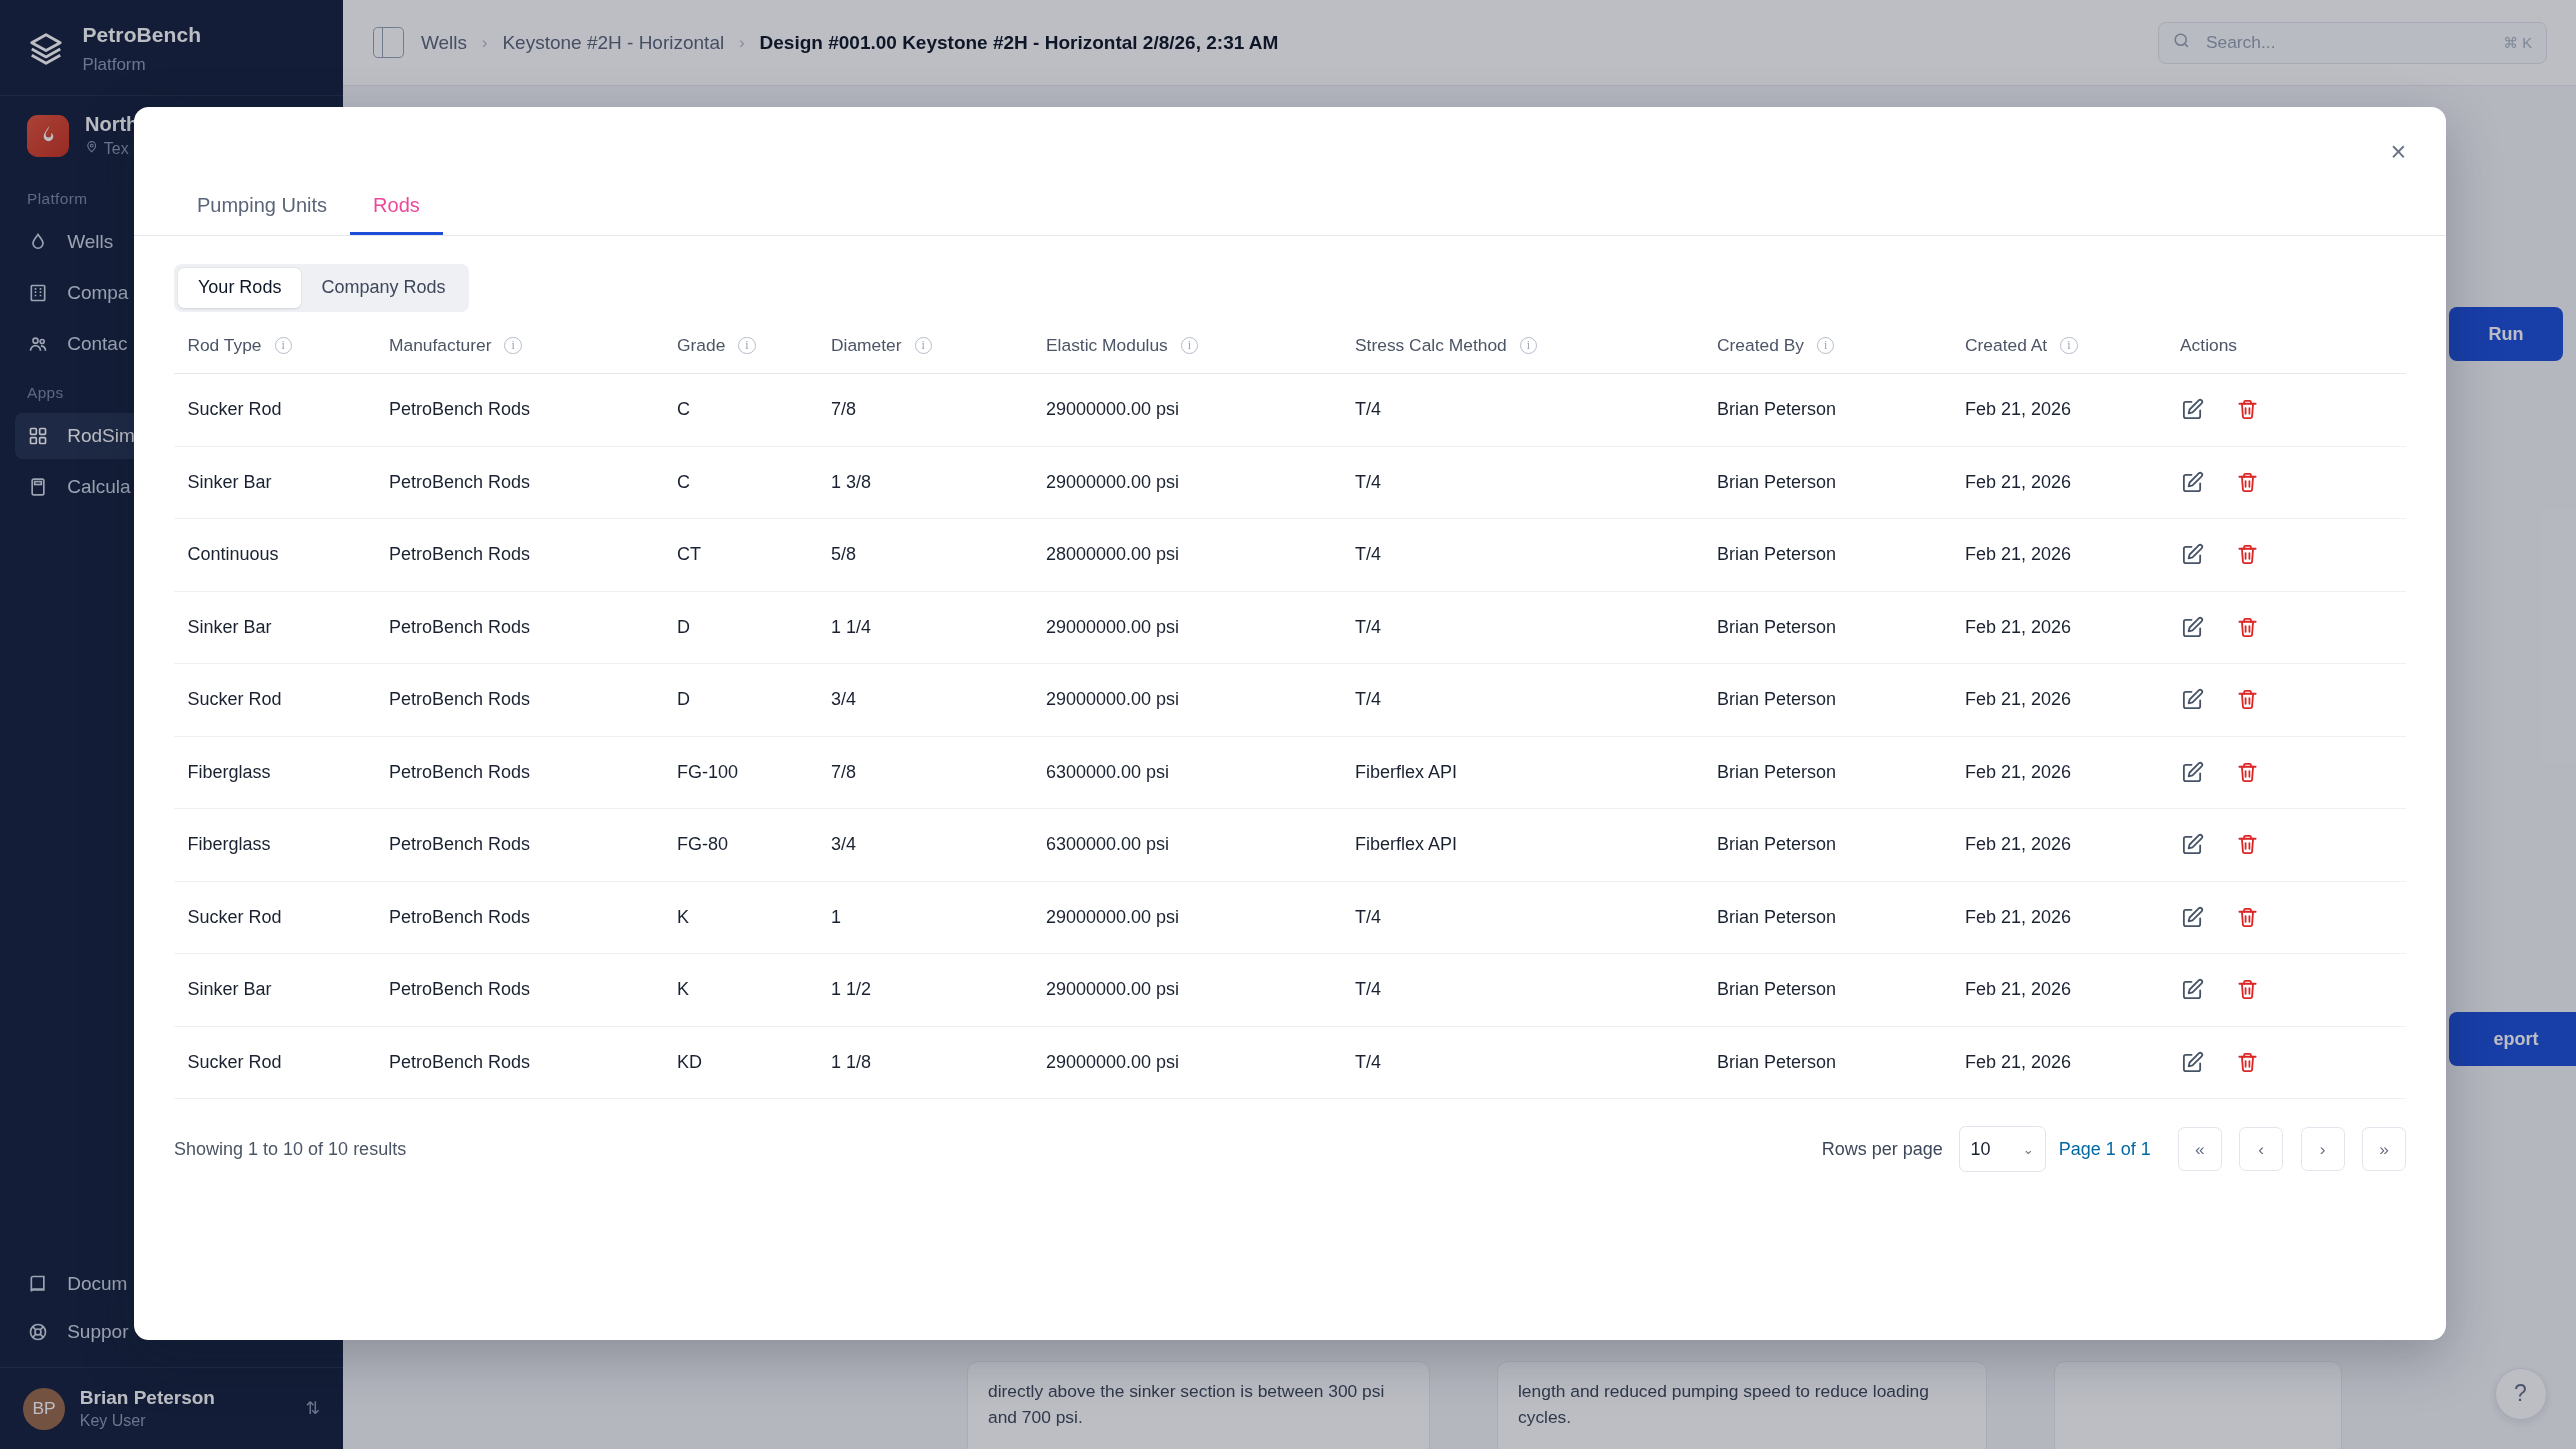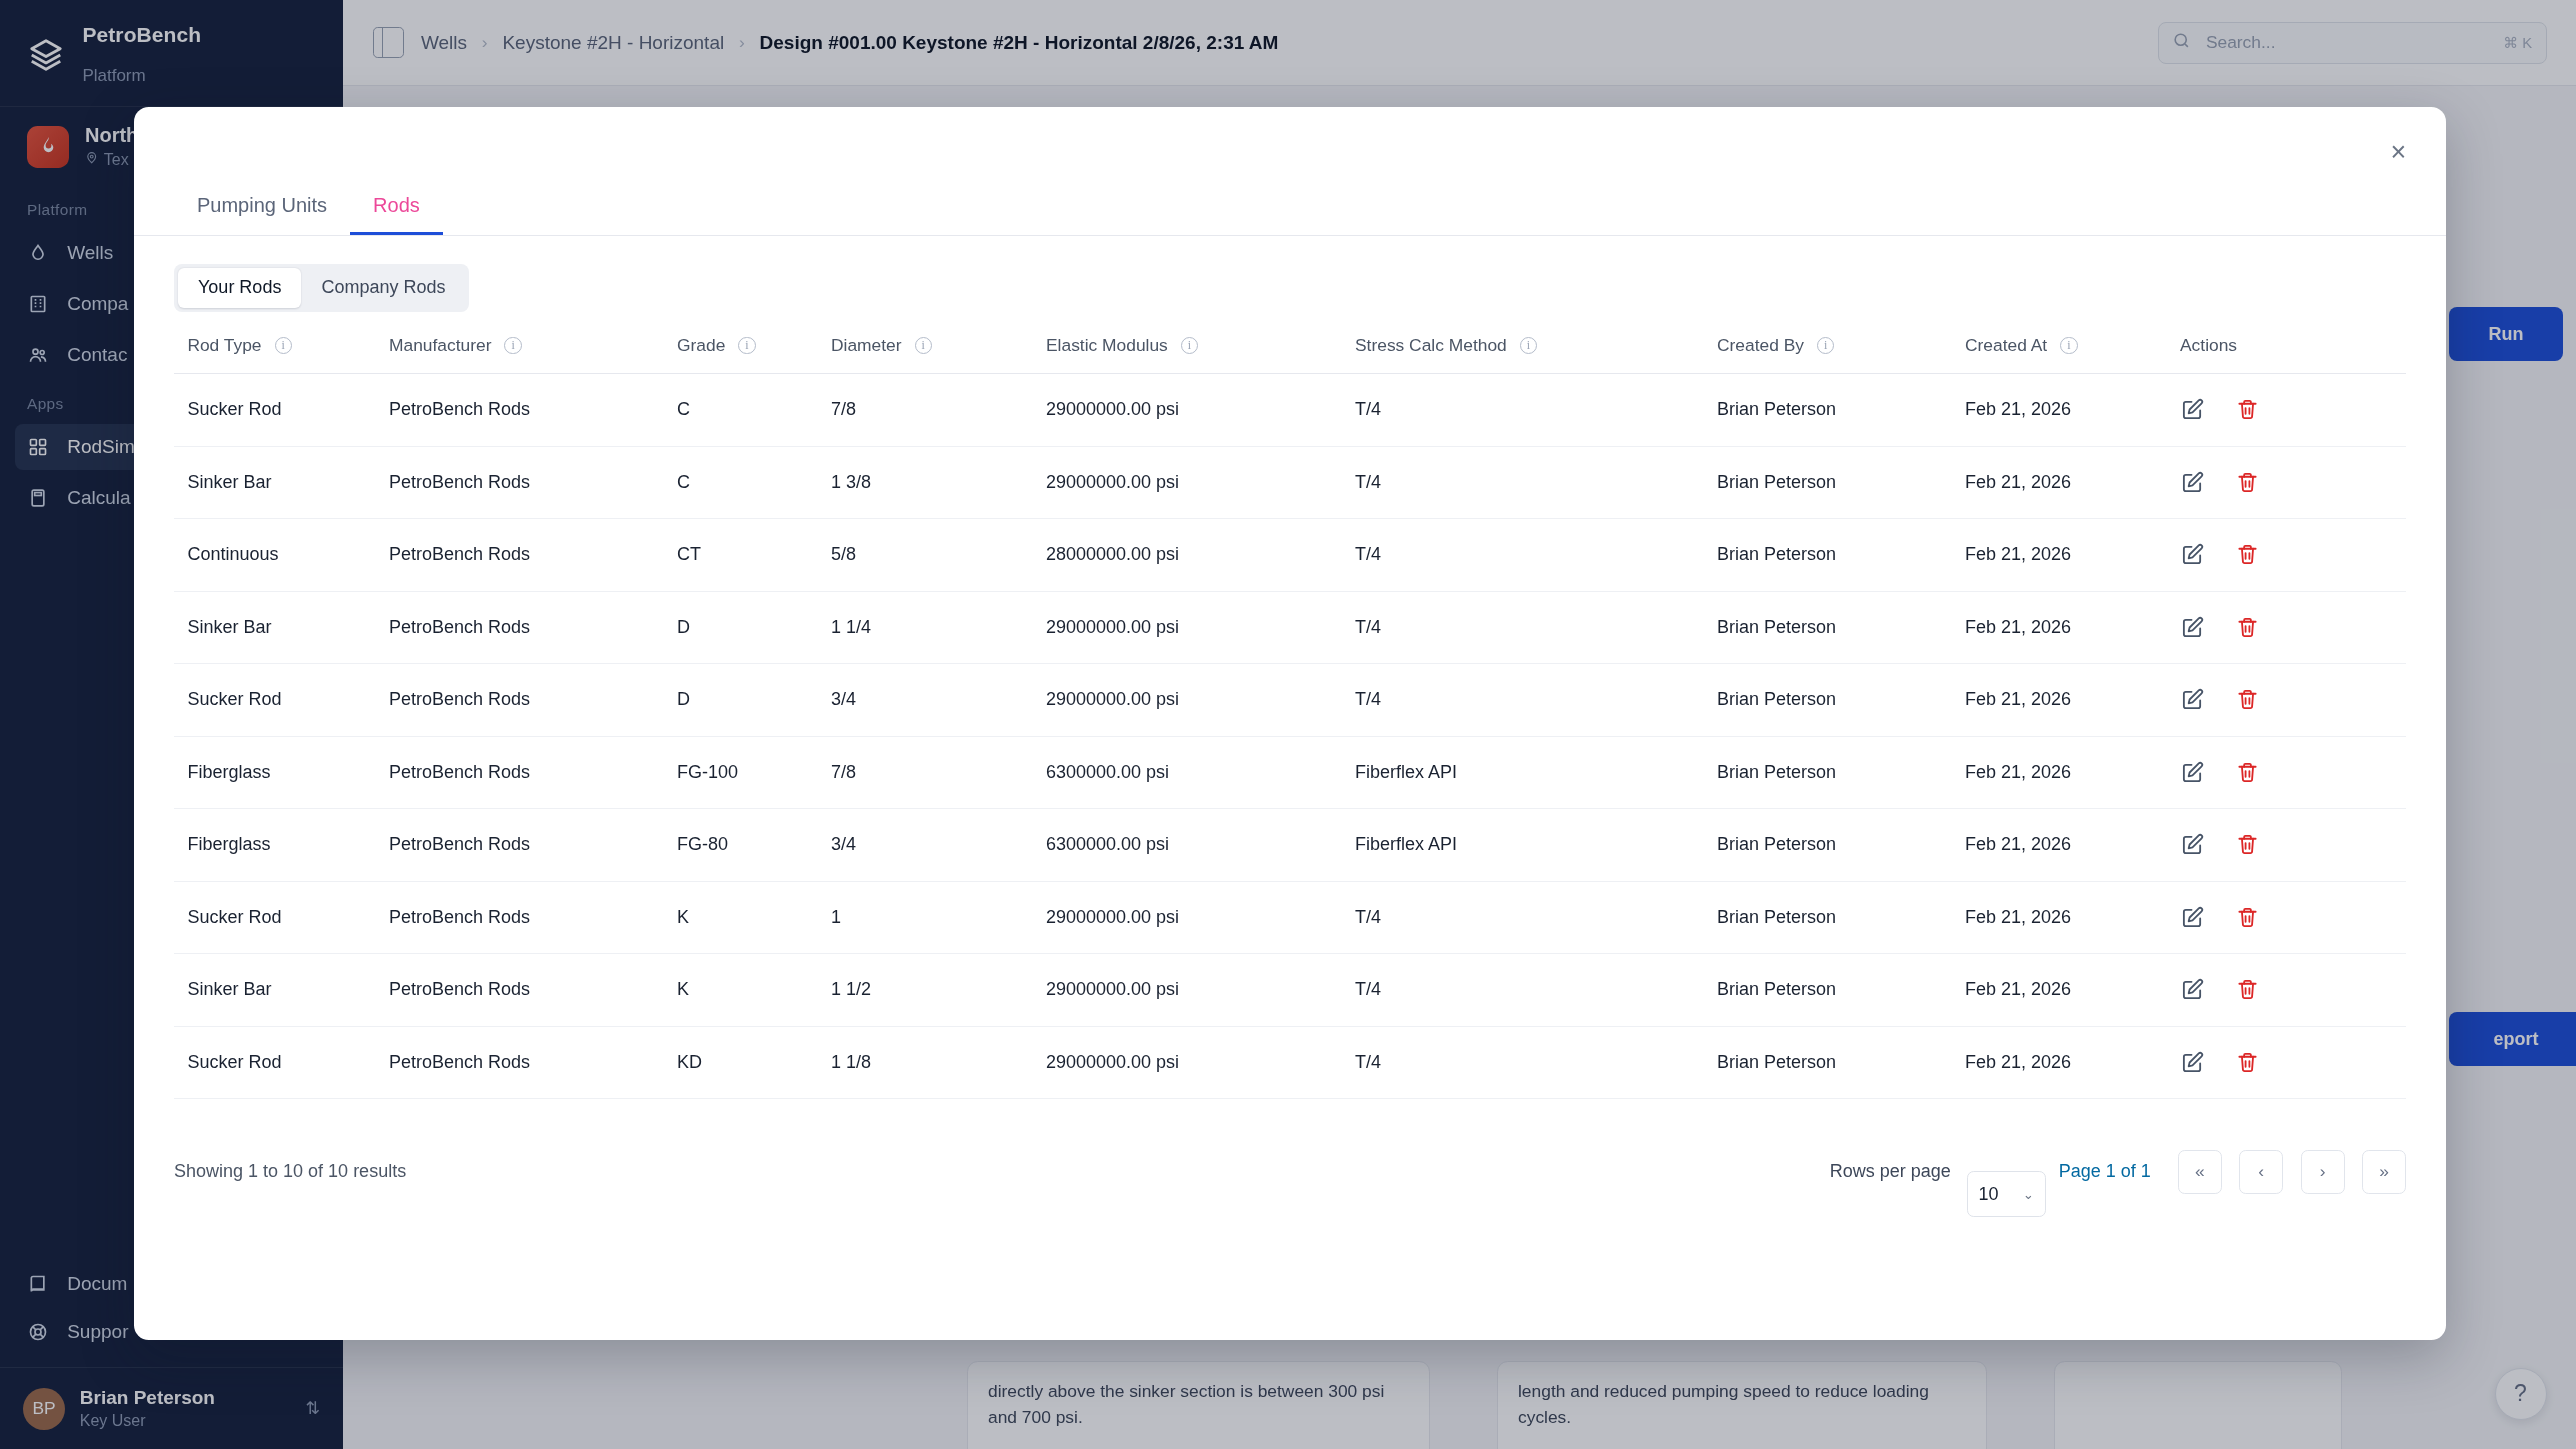--- a/index.html
+++ b/index.html
@@ -19,21 +19,21 @@
     color: #c9d2e3;
     display: flex; flex-direction: column;
   }
   .brand {
     display: flex; align-items: center; gap: 17.4px;
     padding: 23px 27px 20px 27px;
     border-bottom: 0.7px solid rgba(255,255,255,0.07);
   }
   .brand-logo { width: 38px; height: 38px; position: relative; flex: 0 0 auto; }
   .brand-logo svg { width: 38px; height: 38px; display: block; }
-  .brand-text { display: flex; flex-direction: column; gap: 19px; }
+  .brand-text { display: flex; flex-direction: column; gap: 8px; }
   .brand-title { color: #ffffff; font-size: 21px; font-weight: bold; letter-spacing: 0.1px; }
   .brand-sub { color: #8f9cb5; font-size: 17px; }
 
   .org {
     display: flex; align-items: center; gap: 16px;
     padding: 17.4px 27px 17.4px 27px;
   }
   .org-avatar {
     width: 42px; height: 42px; border-radius: 10.7px;
     background: linear-gradient(135deg,#e8533c,#c9341f);
@@ -206,23 +206,23 @@
   .col-cb { width: 248px; }
   .col-ca { width: 215px; }
 
   .footer-row {
     display: flex; align-items: center; padding: 27px 0 0 0;
   }
   .results-text { font-size: 18px; color: #4b5565; }
   .footer-spacer { flex: 1 1 auto; }
   .rpp-label { font-size: 18px; color: #3d4759; margin-right: 16px; }
   .rpp-select {
-    width: 79px; height: 46px; border: 0.7px solid #dfe3ea; border-radius: 6.7px;
+    width: 87px; height: 46px; border: 0.7px solid #dfe3ea; border-radius: 6.7px;
     display: flex; align-items: center; justify-content: space-between;
-    padding: 0 10.7px; font-size: 18px; color: #1a2231; background: #fff; cursor: pointer; margin-top: 45px;
+    padding: 0 10.7px; font-size: 18px; color: #1a2231; background: #fff; cursor: pointer;
   }
   .page-text { font-size: 18px; color: #0369a1; margin: 0 27px 0 13px; }
   .pager { display: flex; align-items: center; gap: 17.4px; }
   .pager-btn {
     width: 44px; height: 44px; border: 0.7px solid #e1e5ec; border-radius: 6.7px;
     display: flex; align-items: center; justify-content: center;
     color: #667085; font-size: 17.4px; background: #fff; cursor: pointer;
   }
 </style>
 </head>

